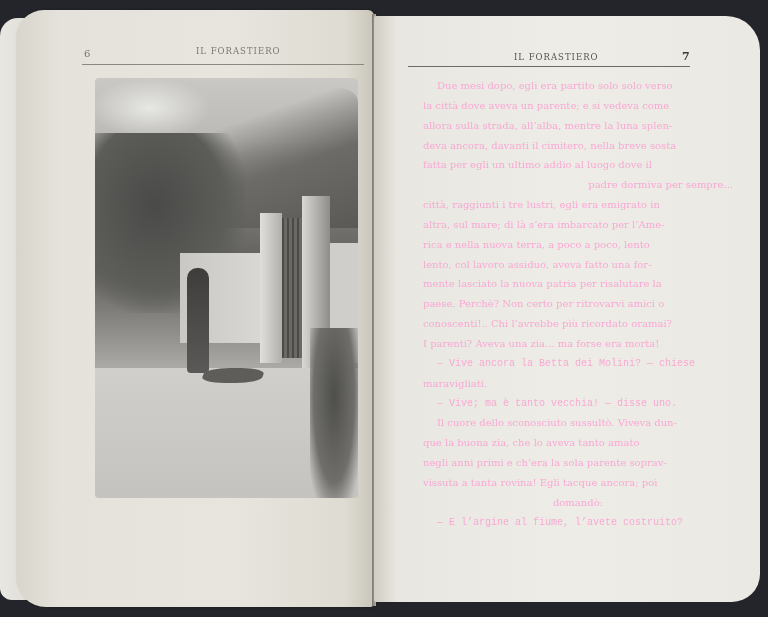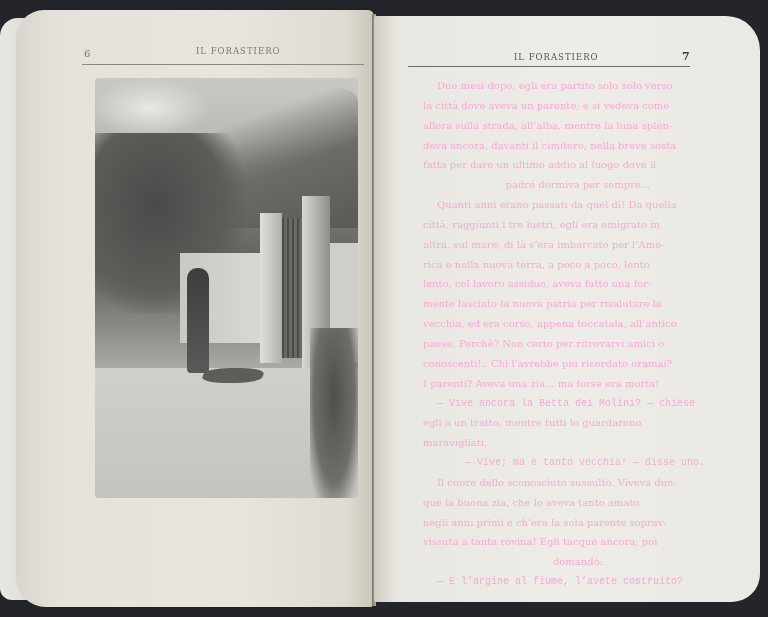--- a/index.html
+++ b/index.html
@@ -128,35 +128,32 @@
   <span class="running-head" style="left:140px;top:36px;">IL FORASTIERO</span>
   <span class="page-num" style="left:308px;top:34px;font-weight:bold;">7</span>
   <div class="rule" style="left:34px;top:50px;width:282px;"></div>
 </div>
 
 <div class="text-block">
   <p class="para">Due mesi dopo, egli era partito solo solo verso</p>
   <p>la città dove aveva un parente; e si vedeva come</p>
   <p>allora sulla strada, all’alba, mentre la luna splen-</p>
   <p>deva ancora, davanti il cimitero, nella breve sosta</p>
-  <p>fatta per dare un ultimo addio al luogo dove il</p>
-  <p style="text-align:center">padre dormiva per sempre...</p>
-  <p class="para">Quanti anni erano passati da quel dì! Da quella</p>
+  <p>fatta per egli un ultimo addio al luogo dove il</p>
+  <p style="text-align:right">padre dormiva per sempre...</p>
   <p>città, raggiunti i tre lustri, egli era emigrato in</p>
   <p>altra, sul mare; di là s’era imbarcato per l’Ame-</p>
   <p>rica e nella nuova terra, a poco a poco, lento</p>
   <p>lento, col lavoro assiduo, aveva fatto una for-</p>
   <p>mente lasciato la nuova patria per risalutare la</p>
-  <p>vecchia, ed era corso, appena toccatala, all’antico</p>
   <p>paese. Perchè? Non certo per ritrovarvi amici o</p>
   <p>conoscenti!.. Chi l’avrebbe più ricordato oramai?</p>
   <p>I parenti? Aveva una zia... ma forse era morta!</p>
   <p class="dialog">— Vive ancora la Betta dei Molini? — chiese</p>
-  <p>egli a un tratto, mentre tutti lo guardarono</p>
   <p style="text-align:left">maravigliati.</p>
-  <p class="dialog" style="text-align:center">— Vive; ma è tanto vecchia! — disse uno.</p>
+  <p class="dialog" style="text-align:left">— Vive; ma è tanto vecchia! — disse uno.</p>
   <p class="para">Il cuore dello sconosciuto sussultò. Viveva dun-</p>
   <p>que la buona zia, che lo aveva tanto amato</p>
   <p>negli anni primi e ch’era la sola parente soprav-</p>
   <p>vissuta a tanta rovina! Egli tacque ancora; poi</p>
   <p style="text-align:center">domandò:</p>
   <p class="dialog" style="text-align:left">— E l’argine al fiume, l’avete costruito?</p>
 </div>
 
 </body></html>

